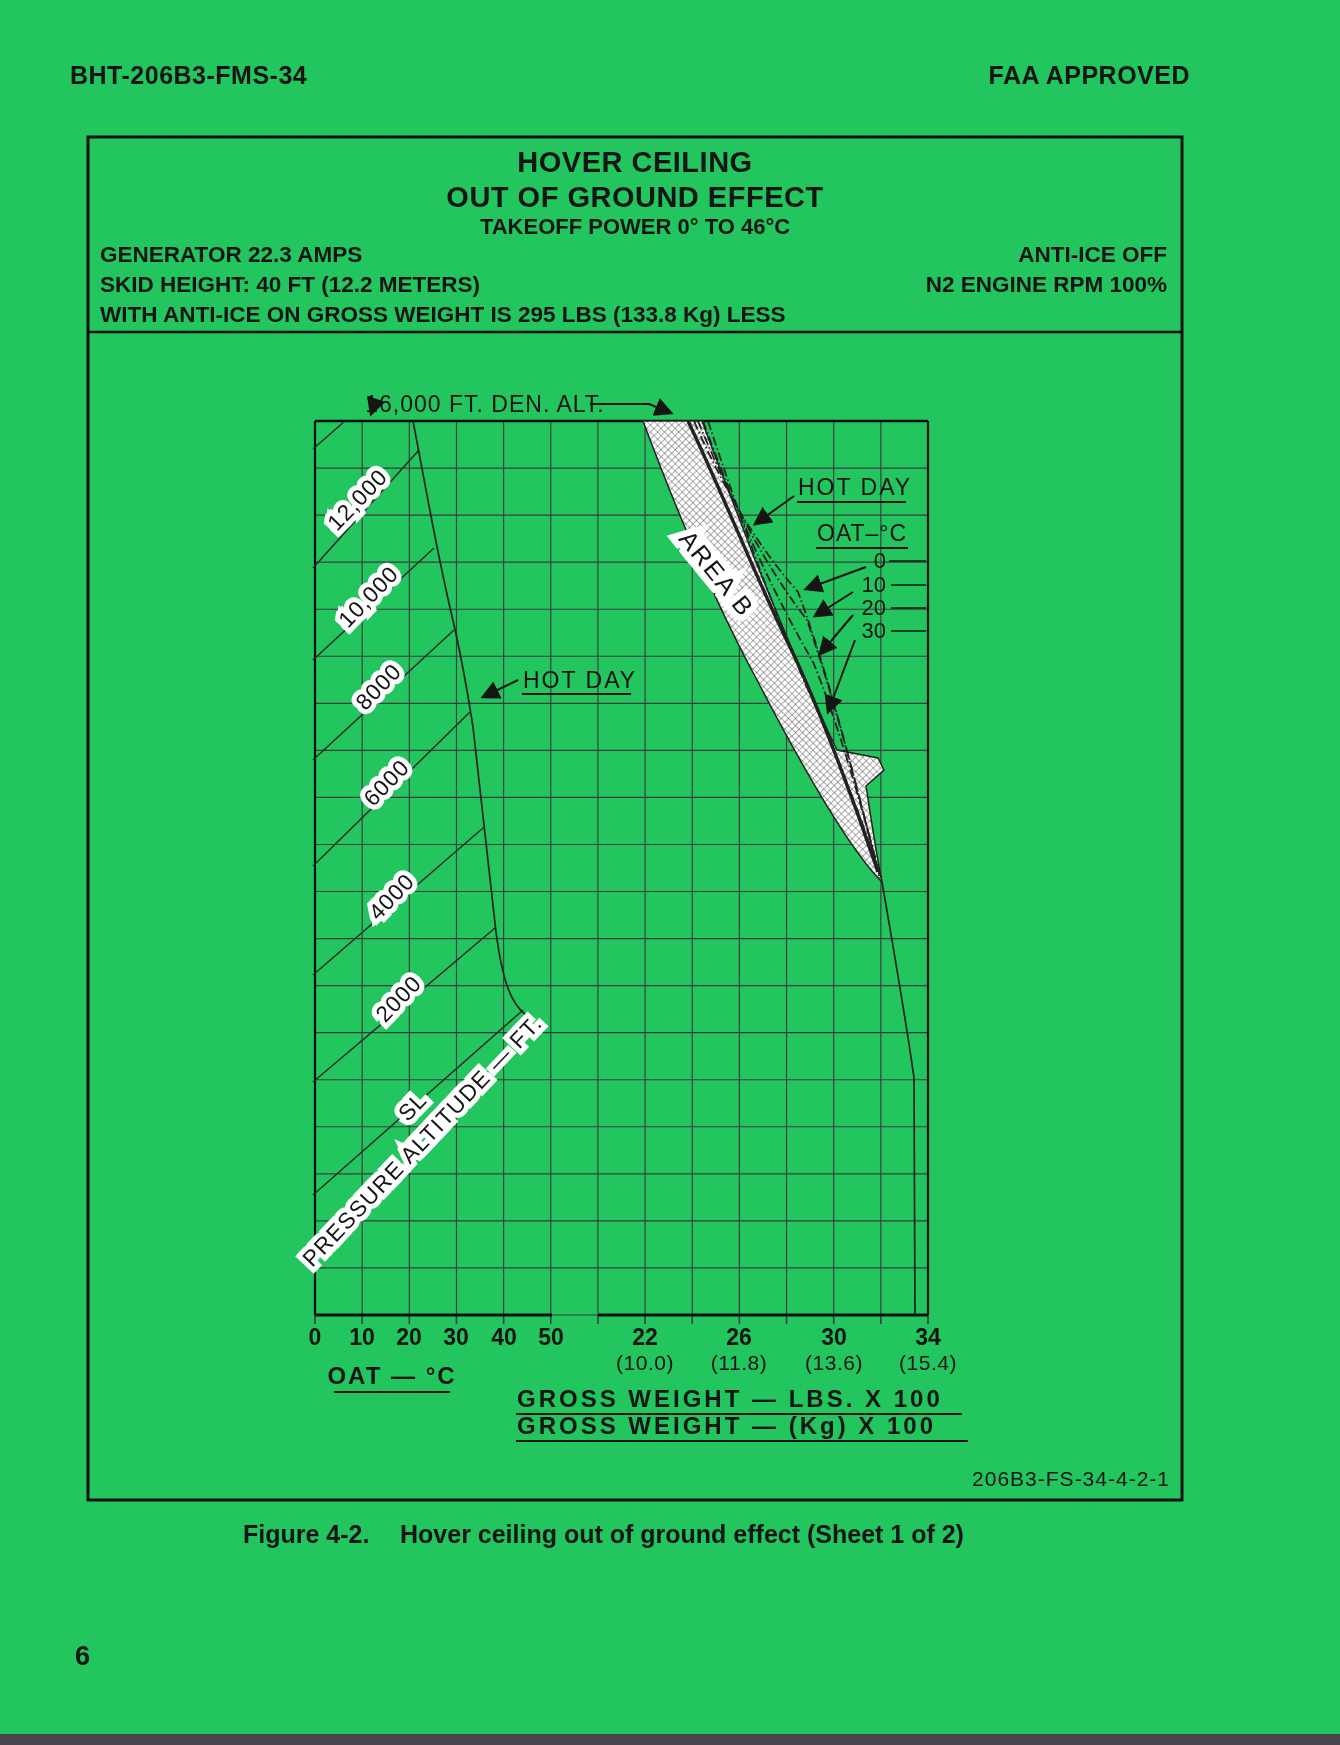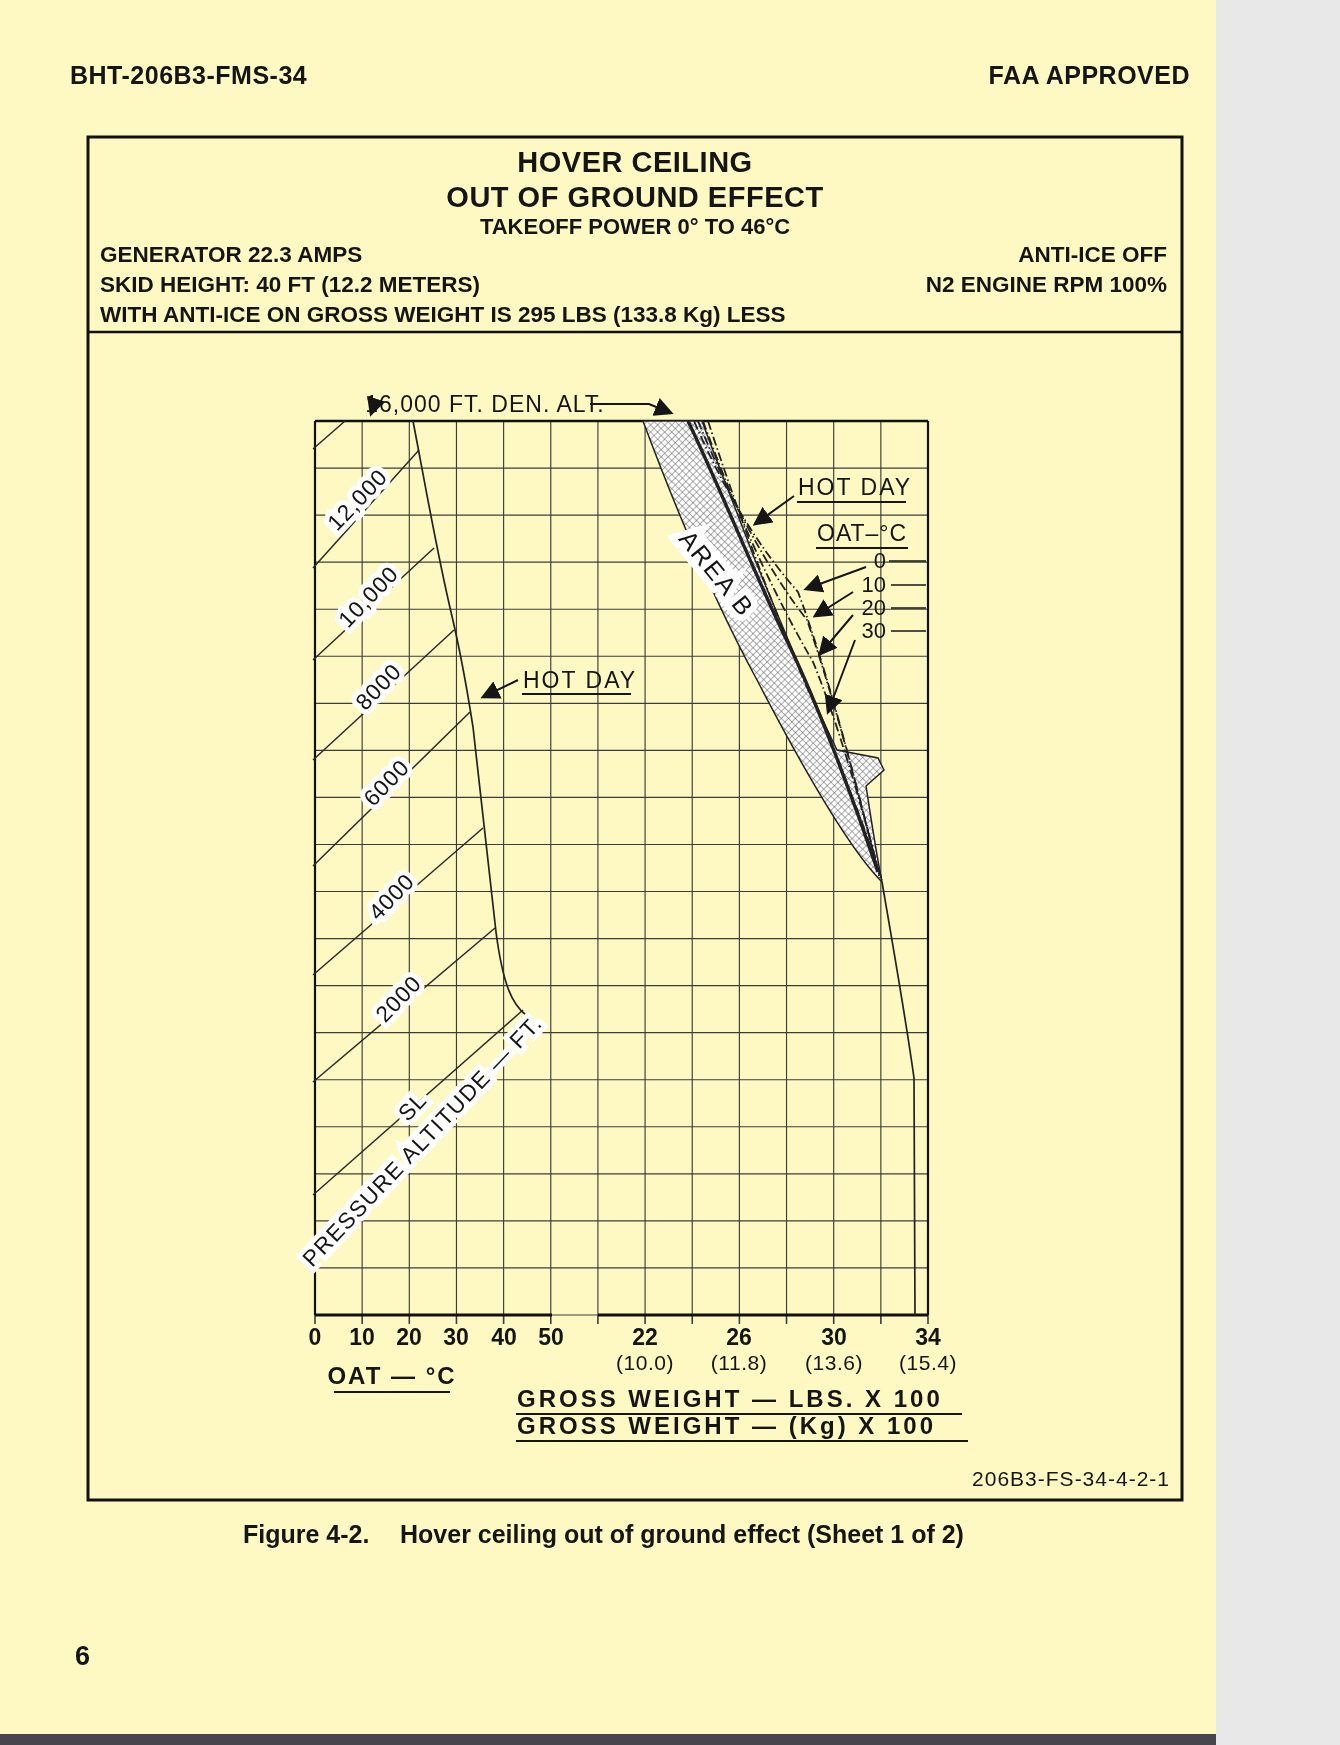--- a/index.html
+++ b/index.html
@@ -1,16 +1,16 @@
 <!DOCTYPE html>
 <html><head>
 <meta charset="utf-8">
 <style>
   html,body{margin:0;padding:0;background:#e8e8e8;}
-  #page{position:relative;width:1216px;height:1745px;background:#fef9c3;
+  #page{position:relative;width:1340px;height:1745px;background:#22c55e;
         font-family:"Liberation Sans", sans-serif;color:#151515;overflow:hidden;}
   svg{position:absolute;left:0;top:0;}
   text{fill:#151515;}
   .hdr{font-weight:700;font-size:25px;letter-spacing:.5px;}
   .t1{font-weight:700;font-size:29px;letter-spacing:.5px;}
   .t3{font-weight:700;font-size:22px;}
   .cond{font-weight:700;font-size:22.5px;}
   .anno{font-size:23px;font-weight:400;letter-spacing:1px;}
   .annosm{font-size:22px;font-weight:400;}
   .tick{font-size:23px;font-weight:700;}

